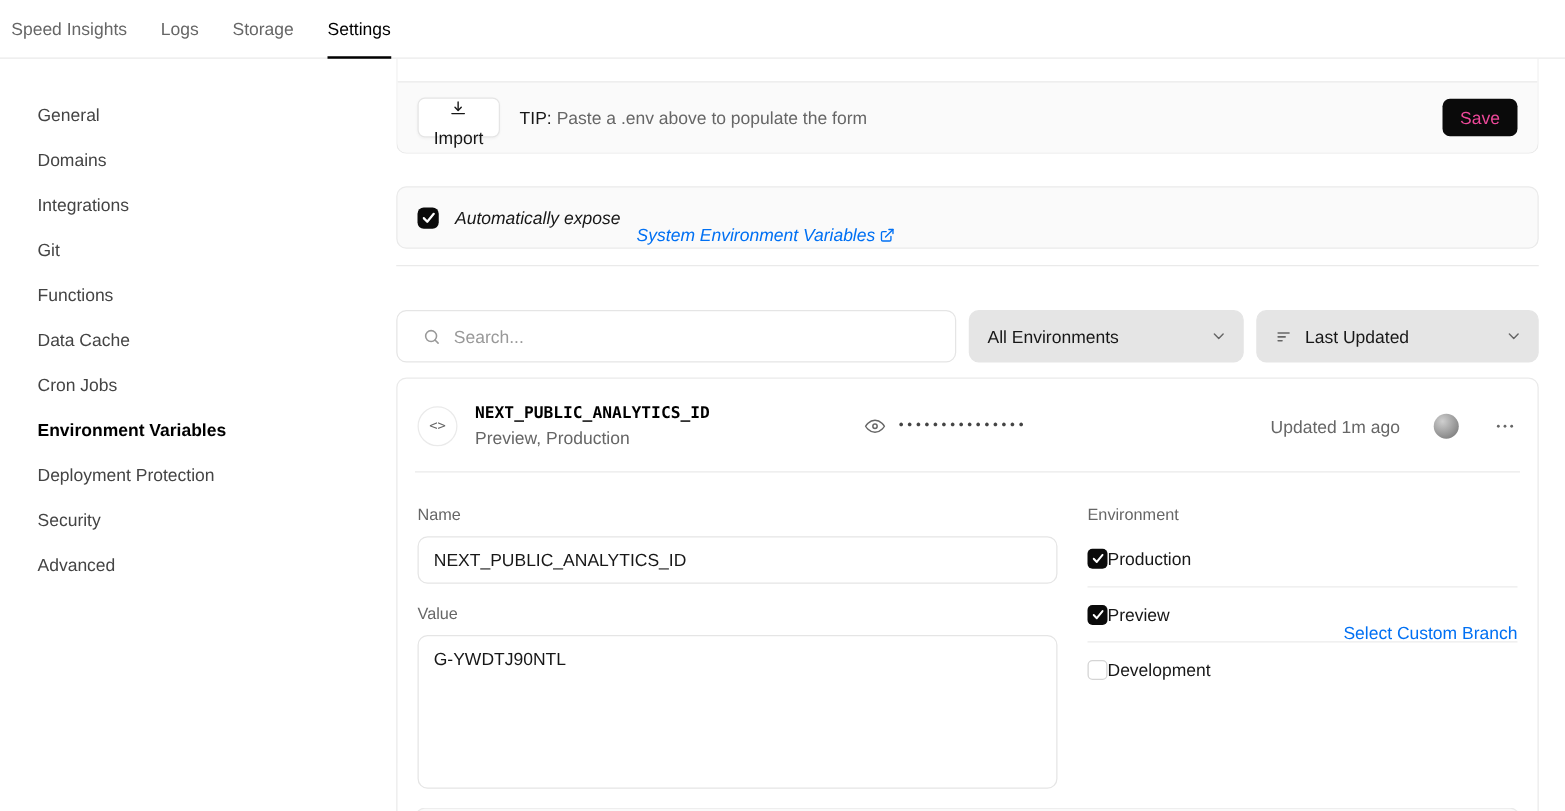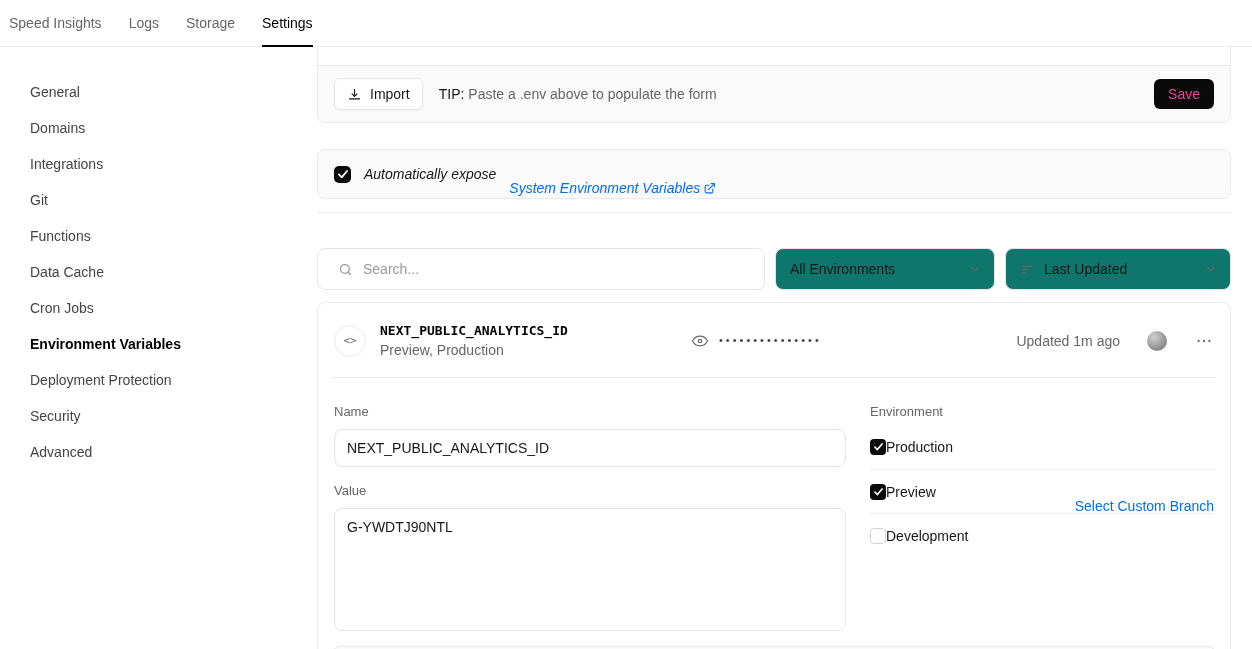--- a/index.html
+++ b/index.html
@@ -80,20 +80,21 @@
     padding: 0 12px;
     background: #fff;
     border: 1px solid #e5e5e5;
     border-radius: 6px;
     font-family: inherit;
     font-size: 14px;
     font-weight: 500;
     color: #171717;
     box-shadow: 0 1px 2px rgba(0,0,0,0.04);
     cursor: pointer;
+    flex-direction: column;
   }
   .tip-text { color: #666; }
   .tip-text b { color: #171717; font-weight: 400; margin-right: 4px; }
   .btn-save {
     margin-left: auto;
     height: 30px;
     padding: 0 14px;
     background: #0a0a0a;
     color: #ec4899;
     border: none;
@@ -167,21 +168,21 @@
     background: transparent;
   }
   .search-box input::placeholder { color: #999; }
   .dropdown {
     display: flex;
     align-items: center;
     gap: 9px;
     padding: 0 12px 0 14px;
     border: 1px solid #e5e5e5;
     border-radius: 8px;
-    background: #0f766e;
+    background: #e5e5e5;
     cursor: pointer;
   }
   .dropdown.env { width: 220px; }
   .dropdown.sort { width: 226px; text-align: center; }
   .dropdown .chev { margin-left: auto; }
 
   
   .var-card {
     margin-top: 12px;
     border: 1px solid #eaeaea;

